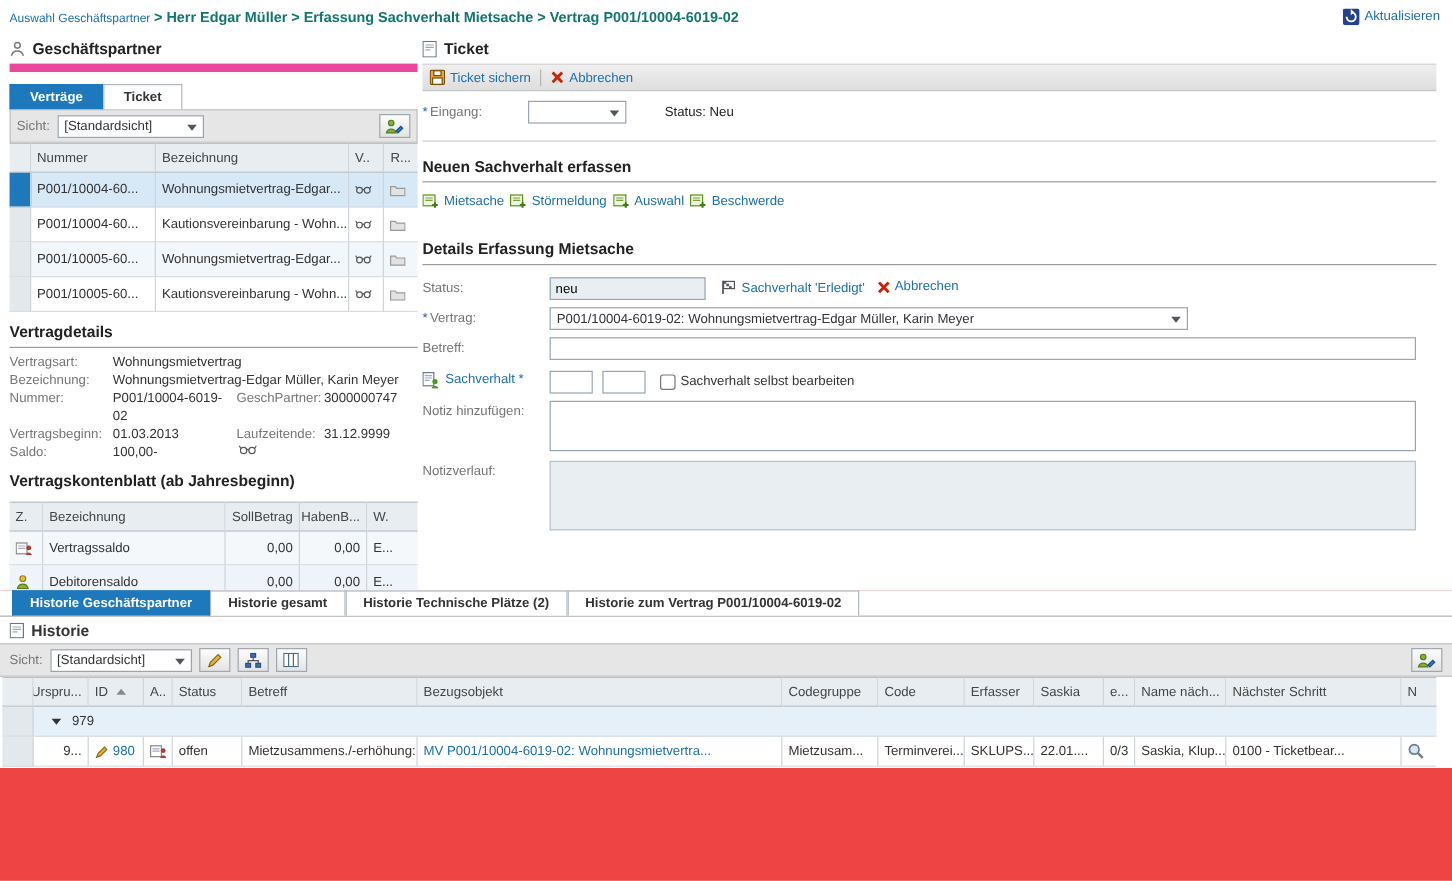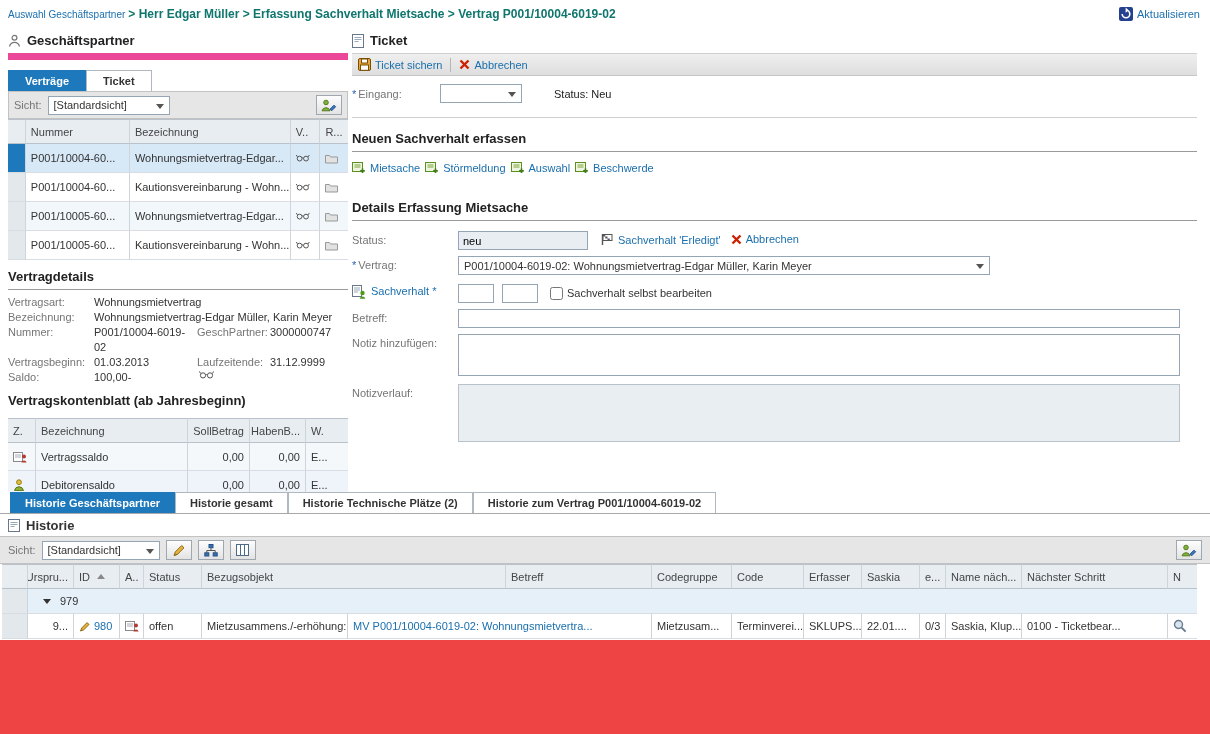--- a/index.html
+++ b/index.html
@@ -451,41 +451,41 @@
     </div>
 
     <div class="frow">
       <span class="flabel"><span class="req">*</span><span>Vertrag:</span></span>
       <div class="selectbox" style="width:532px">
         <span>P001/10004-6019-02: Wohnungsmietvertrag-Edgar Müller, Karin Meyer</span>
           <span class="chev"></span>
       </div>
     </div>
 
+    <div class="frow">
+      <span class="flabel">Betreff:</span>
+      <input type="text" style="width: 722px;">
+    </div>
+
     <div class="frow" style="margin-top:9px">
       <span class="flabel" style="color:#1a6fad; padding-top:1px; display:flex; gap:5px;">
         <span class="icon">
             <svg width="14" height="14">
               <rect x="0.5" y="0.5" width="9" height="11" fill="#fff" stroke="#68788a"></rect>
               <path d="M2 3 h6 M2 5 h6 M2 7 h4" stroke="#9aa8b8"></path>
               <circle cx="10.5" cy="8" r="2.2" fill="#4e9a1c"></circle>
               <path d="M7.6 13.8 a3 3.2 0 0 1 5.8 0 z" fill="#4e9a1c"></path>
             </svg>
           </span>
         <a class="link">Sachverhalt *</a>
       </span>
       <input type="text" style="width: 36px;">
       <input type="text" style="width: 36px; margin-left: 8px;">
       <input type="checkbox" class="cb" style="">
       <span style="padding-top:3px">Sachverhalt selbst bearbeiten</span>
-    </div>
-
-    <div class="frow">
-      <span class="flabel">Betreff:</span>
-      <input type="text" style="width: 722px;">
     </div>
 
     <div class="frow">
       <span class="flabel">Notiz hinzufügen:</span>
       <textarea style="width: 722px; height: 42px;"></textarea>
     </div>
 
     <div class="frow" style="margin-top:8px">
       <span class="flabel">Notizverlauf:</span>
       <div class="verlauf" style="width:722px; height:58px"></div>
@@ -559,22 +559,22 @@
     <div id="hist-table">
       <div class="grow ghead">
         <div class="gcell cH1 selcell"></div>
         <div class="gcell cH2">Urspru...</div>
         <div class="gcell cH3">
             <span>ID</span>
             <span class="tri-up"></span>
           </div>
         <div class="gcell cH4">A..</div>
         <div class="gcell cH5">Status</div>
+        <div class="gcell cH6">Betreff</div>
         <div class="gcell cH7">Bezugsobjekt</div>
-        <div class="gcell cH6">Betreff</div>
         <div class="gcell cH8">Codegruppe</div>
         <div class="gcell cH9">Code</div>
         <div class="gcell cH10">Erfasser</div>
         <div class="gcell cH11">Saskia</div>
         <div class="gcell cH12">e...</div>
         <div class="gcell cH13">Name näch...</div>
         <div class="gcell cH14">Nächster Schritt</div>
         <div class="gcell cH15">N</div>
       </div>
 

